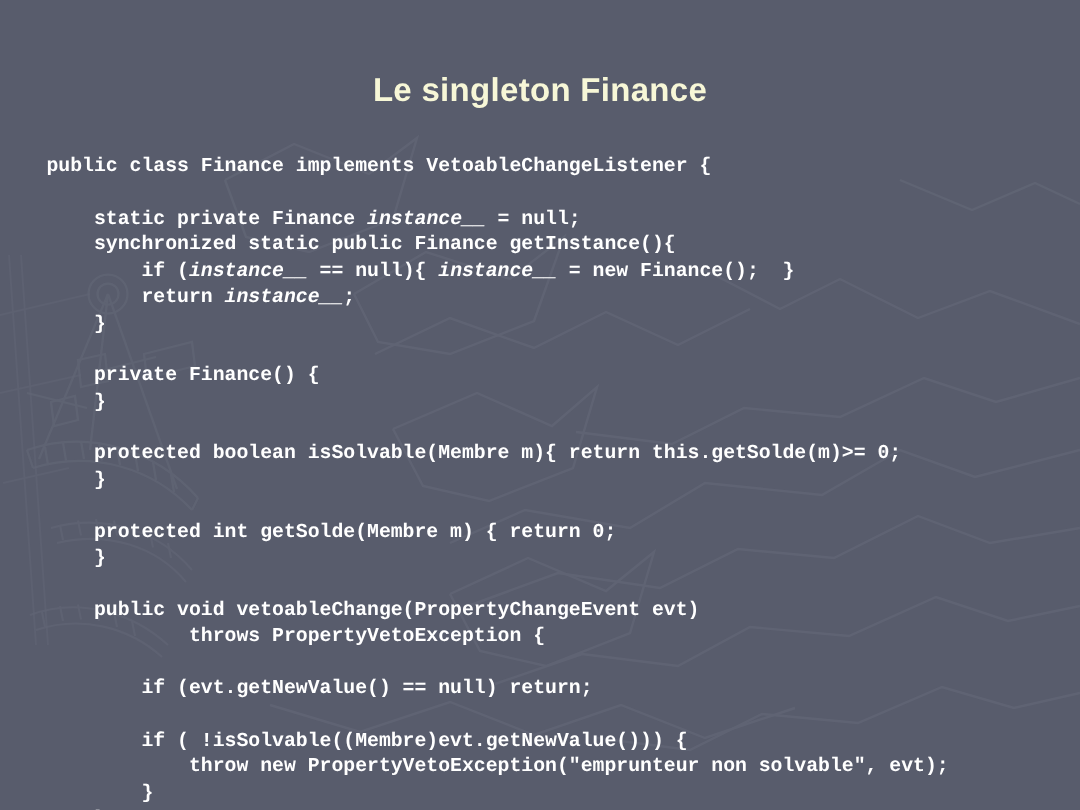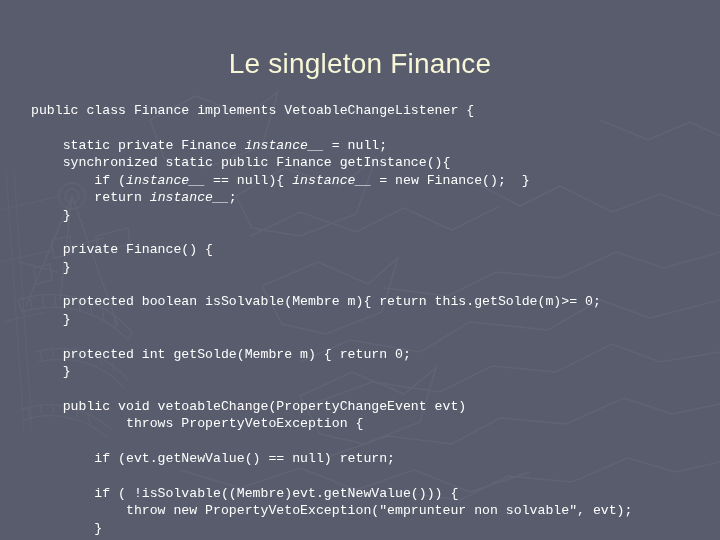--- a/index.html
+++ b/index.html
@@ -31,22 +31,22 @@
   }
   
   #title {
     position: absolute;
     top: 26px;
     left: 0;
     width: 720px;
     text-align: center;
     color: #f7f7d7;
     font-family: "Liberation Sans", sans-serif;
-    font-size: 28px;
-    font-weight: normal;
+    font-size: 22px;
+    font-weight: bold;
     letter-spacing: 0.2px;
     line-height: 38px;
     white-space: nowrap;
   }
   
   #code {
     position: absolute;
     top: 89px;
     left: 31px;
     width: 689px;
@@ -54,20 +54,21 @@
     font-family: "Liberation Mono", "DejaVu Sans Mono", monospace;
     font-size: 13.2px;
     line-height: 17.4px;
     white-space: pre;
     letter-spacing: 0px;
   }
   #code .ln {
     display: block;
     height: 17.4px;
     white-space: pre;
+    font-weight: bold;
   }
   #code .ln.blank {
     height: 17.4px;
   }
   #code i {
     font-style: italic;
   }
 </style>
 </head>
 <body>

